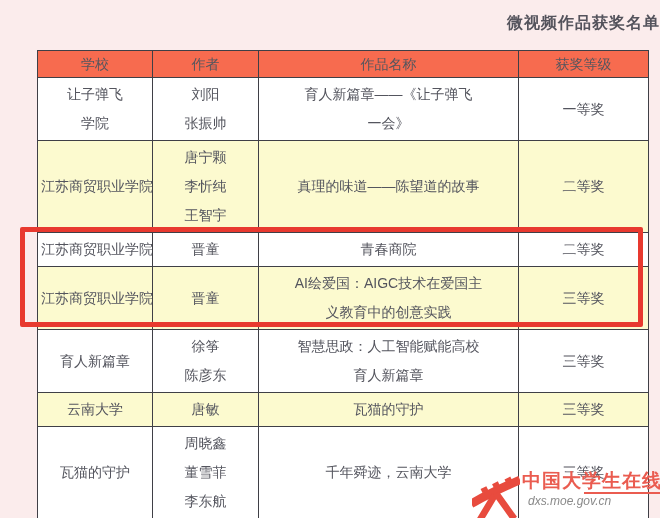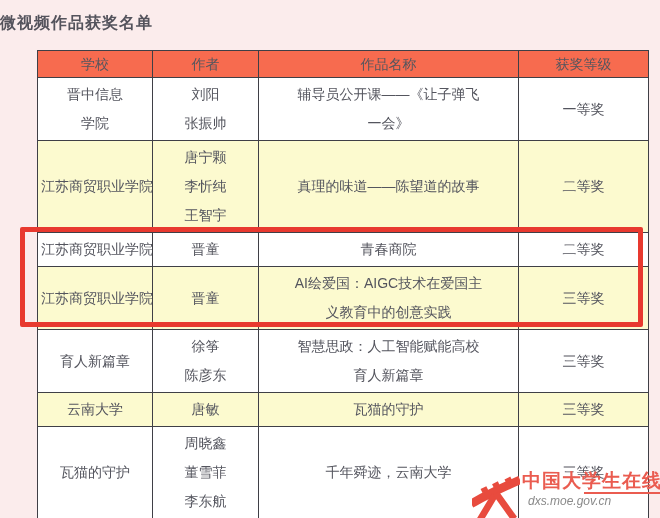--- a/index.html
+++ b/index.html
@@ -6,21 +6,21 @@
   html,body { width:660px; height:518px; }
   body {
     font-family: "Liberation Sans", sans-serif;
     background:#fbecec;
     position:relative;
     overflow:hidden;
   }
   .page { position:absolute; inset:0; }
   .title {
     position:absolute; top:13px; left:0; width:660px;
-    text-align:left;
+    text-align:right;
     font-size:16px; font-weight:bold; color:#54535c;
     letter-spacing:1px;
   }
   table.awards {
     position:absolute; left:37px; top:50px;
     width:611px;
     border-collapse:collapse;
     table-layout:fixed;
     background:#ffffff;
   }
@@ -100,25 +100,25 @@
     <thead>
       <tr>
         <th>学校</th>
         <th>作者</th>
         <th>作品名称</th>
         <th>获奖等级</th>
       </tr>
     </thead>
     <tbody id="tbody">
         <tr>
-      <td>晋中信息
+      <td>让子弹飞
 学院</td>
       <td>刘阳
 张振帅</td>
-      <td>辅导员公开课——《让子弹飞
+      <td>育人新篇章——《让子弹飞
 一会》</td>
       <td>一等奖</td>
     </tr>
         <tr>
       <td>江苏商贸职业学院</td>
       <td>唐宁颗
 李忻纯
 王智宇</td>
       <td>真理的味道——陈望道的故事</td>
       <td>二等奖</td>

